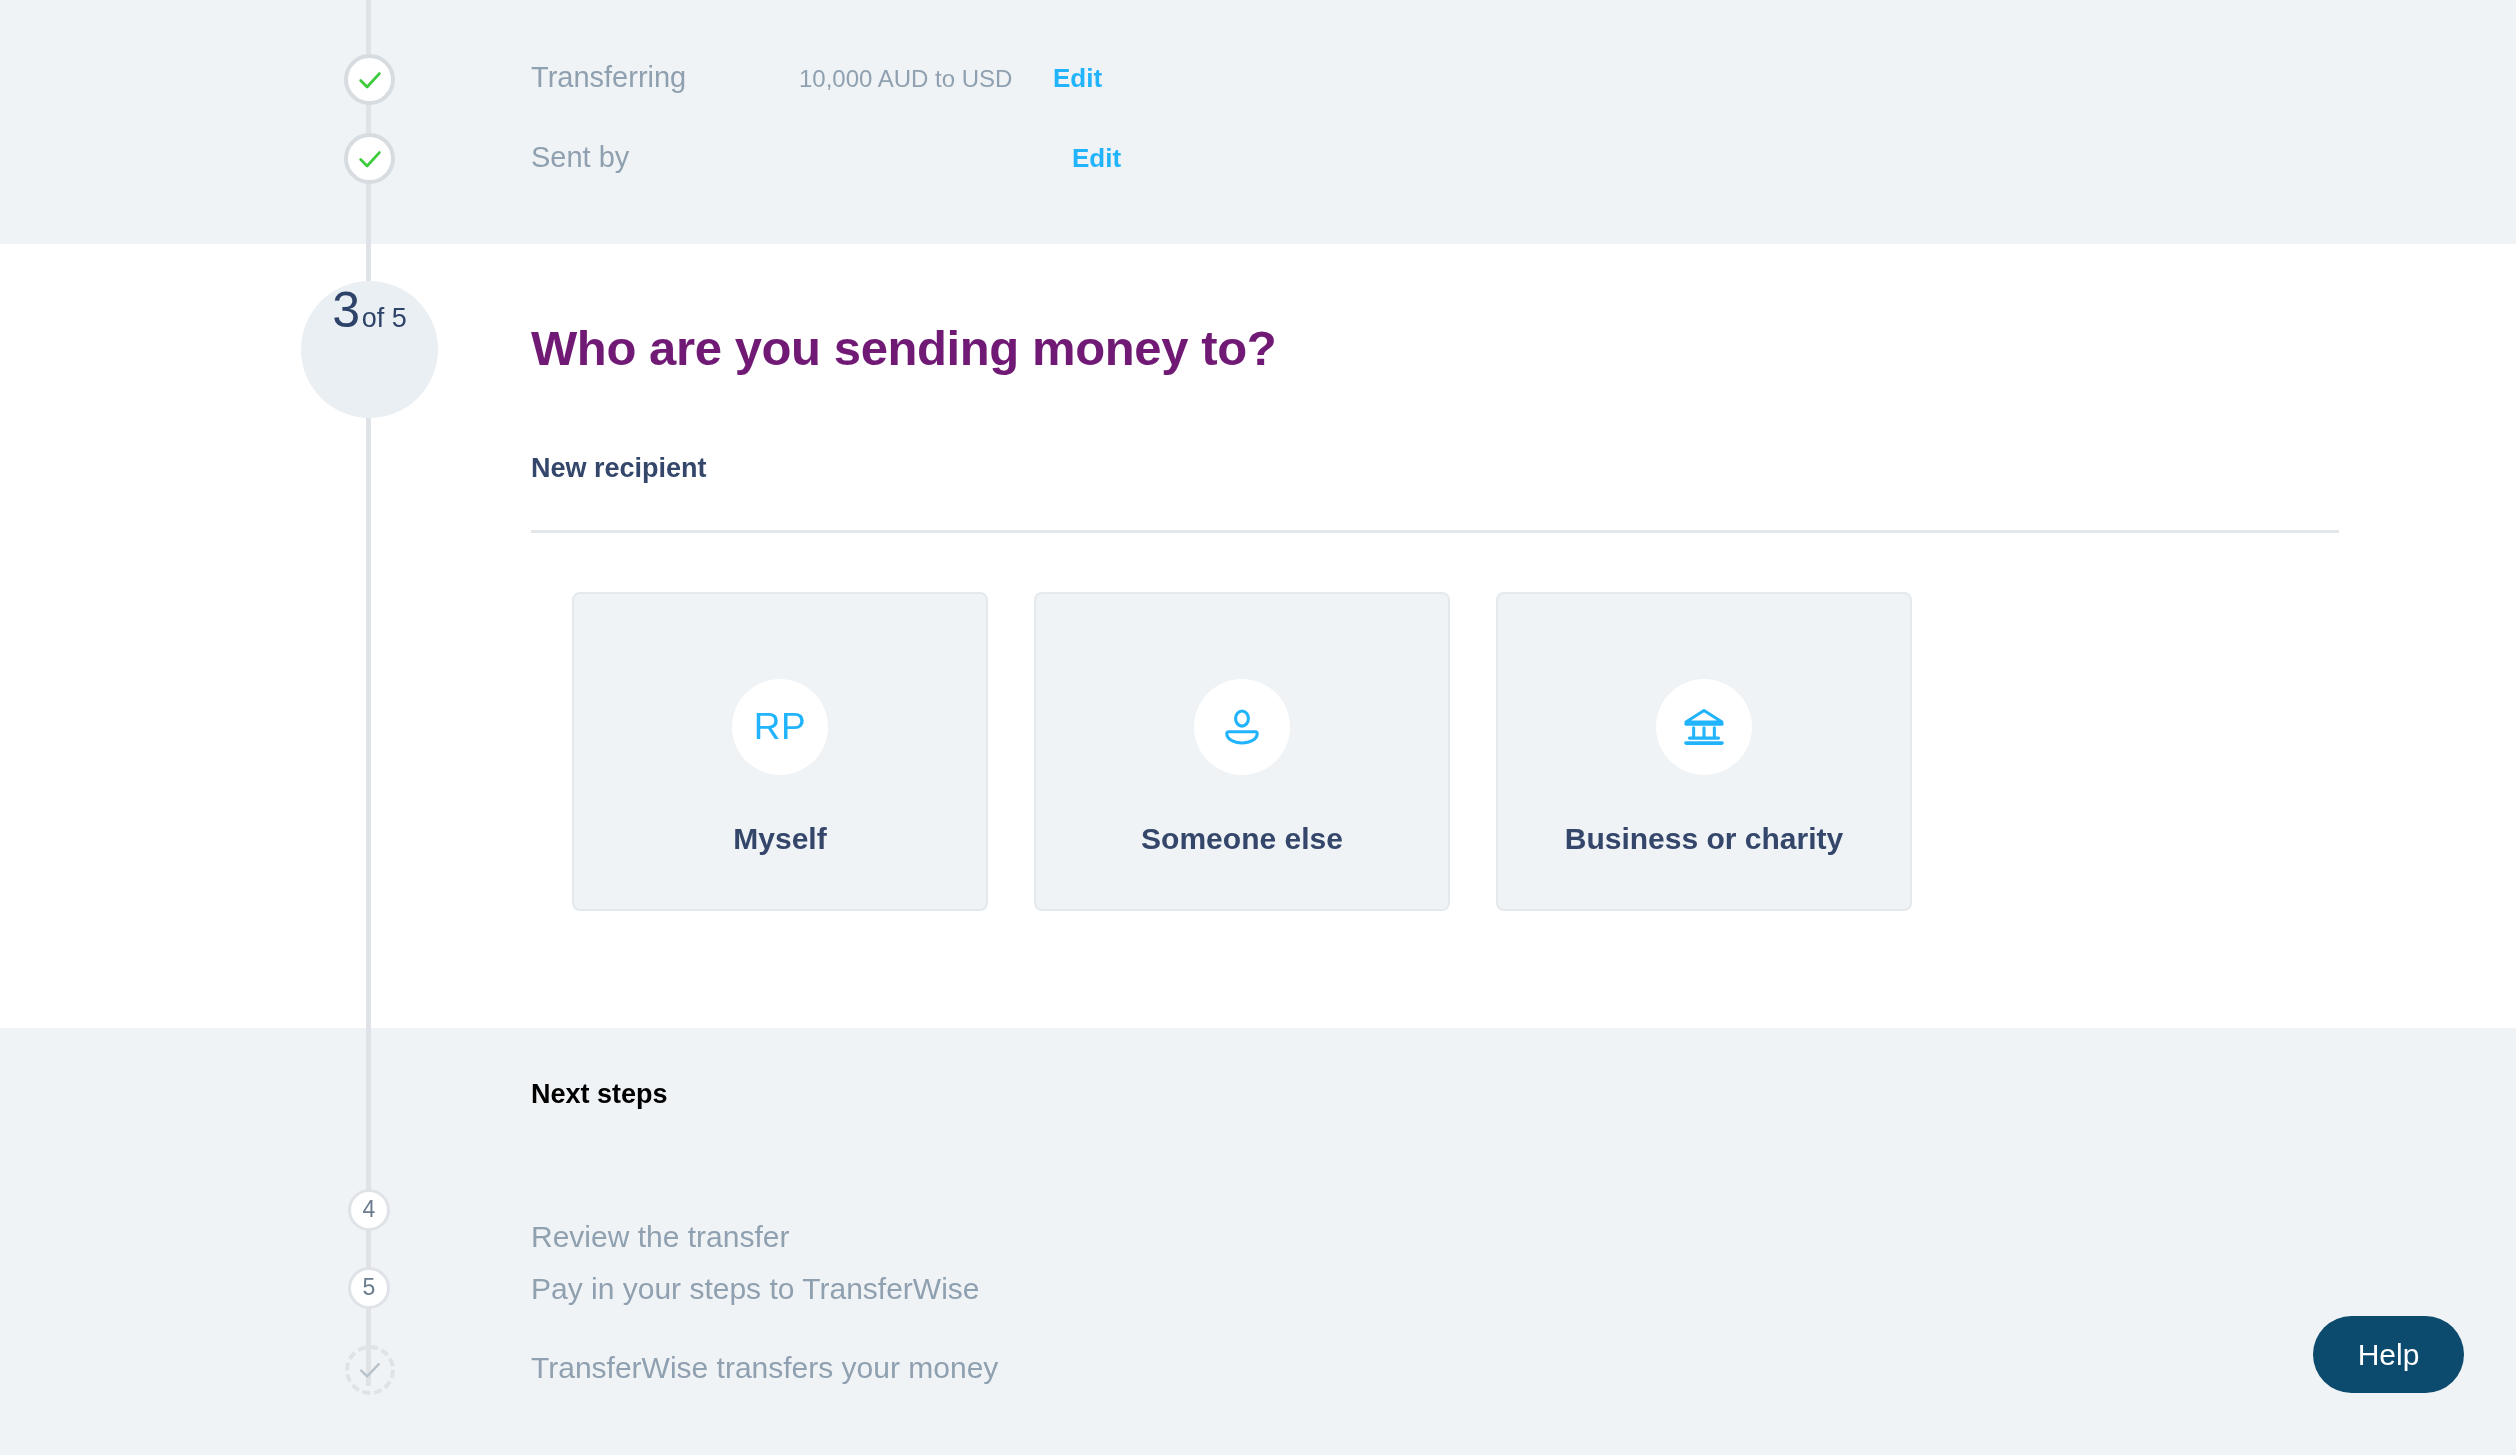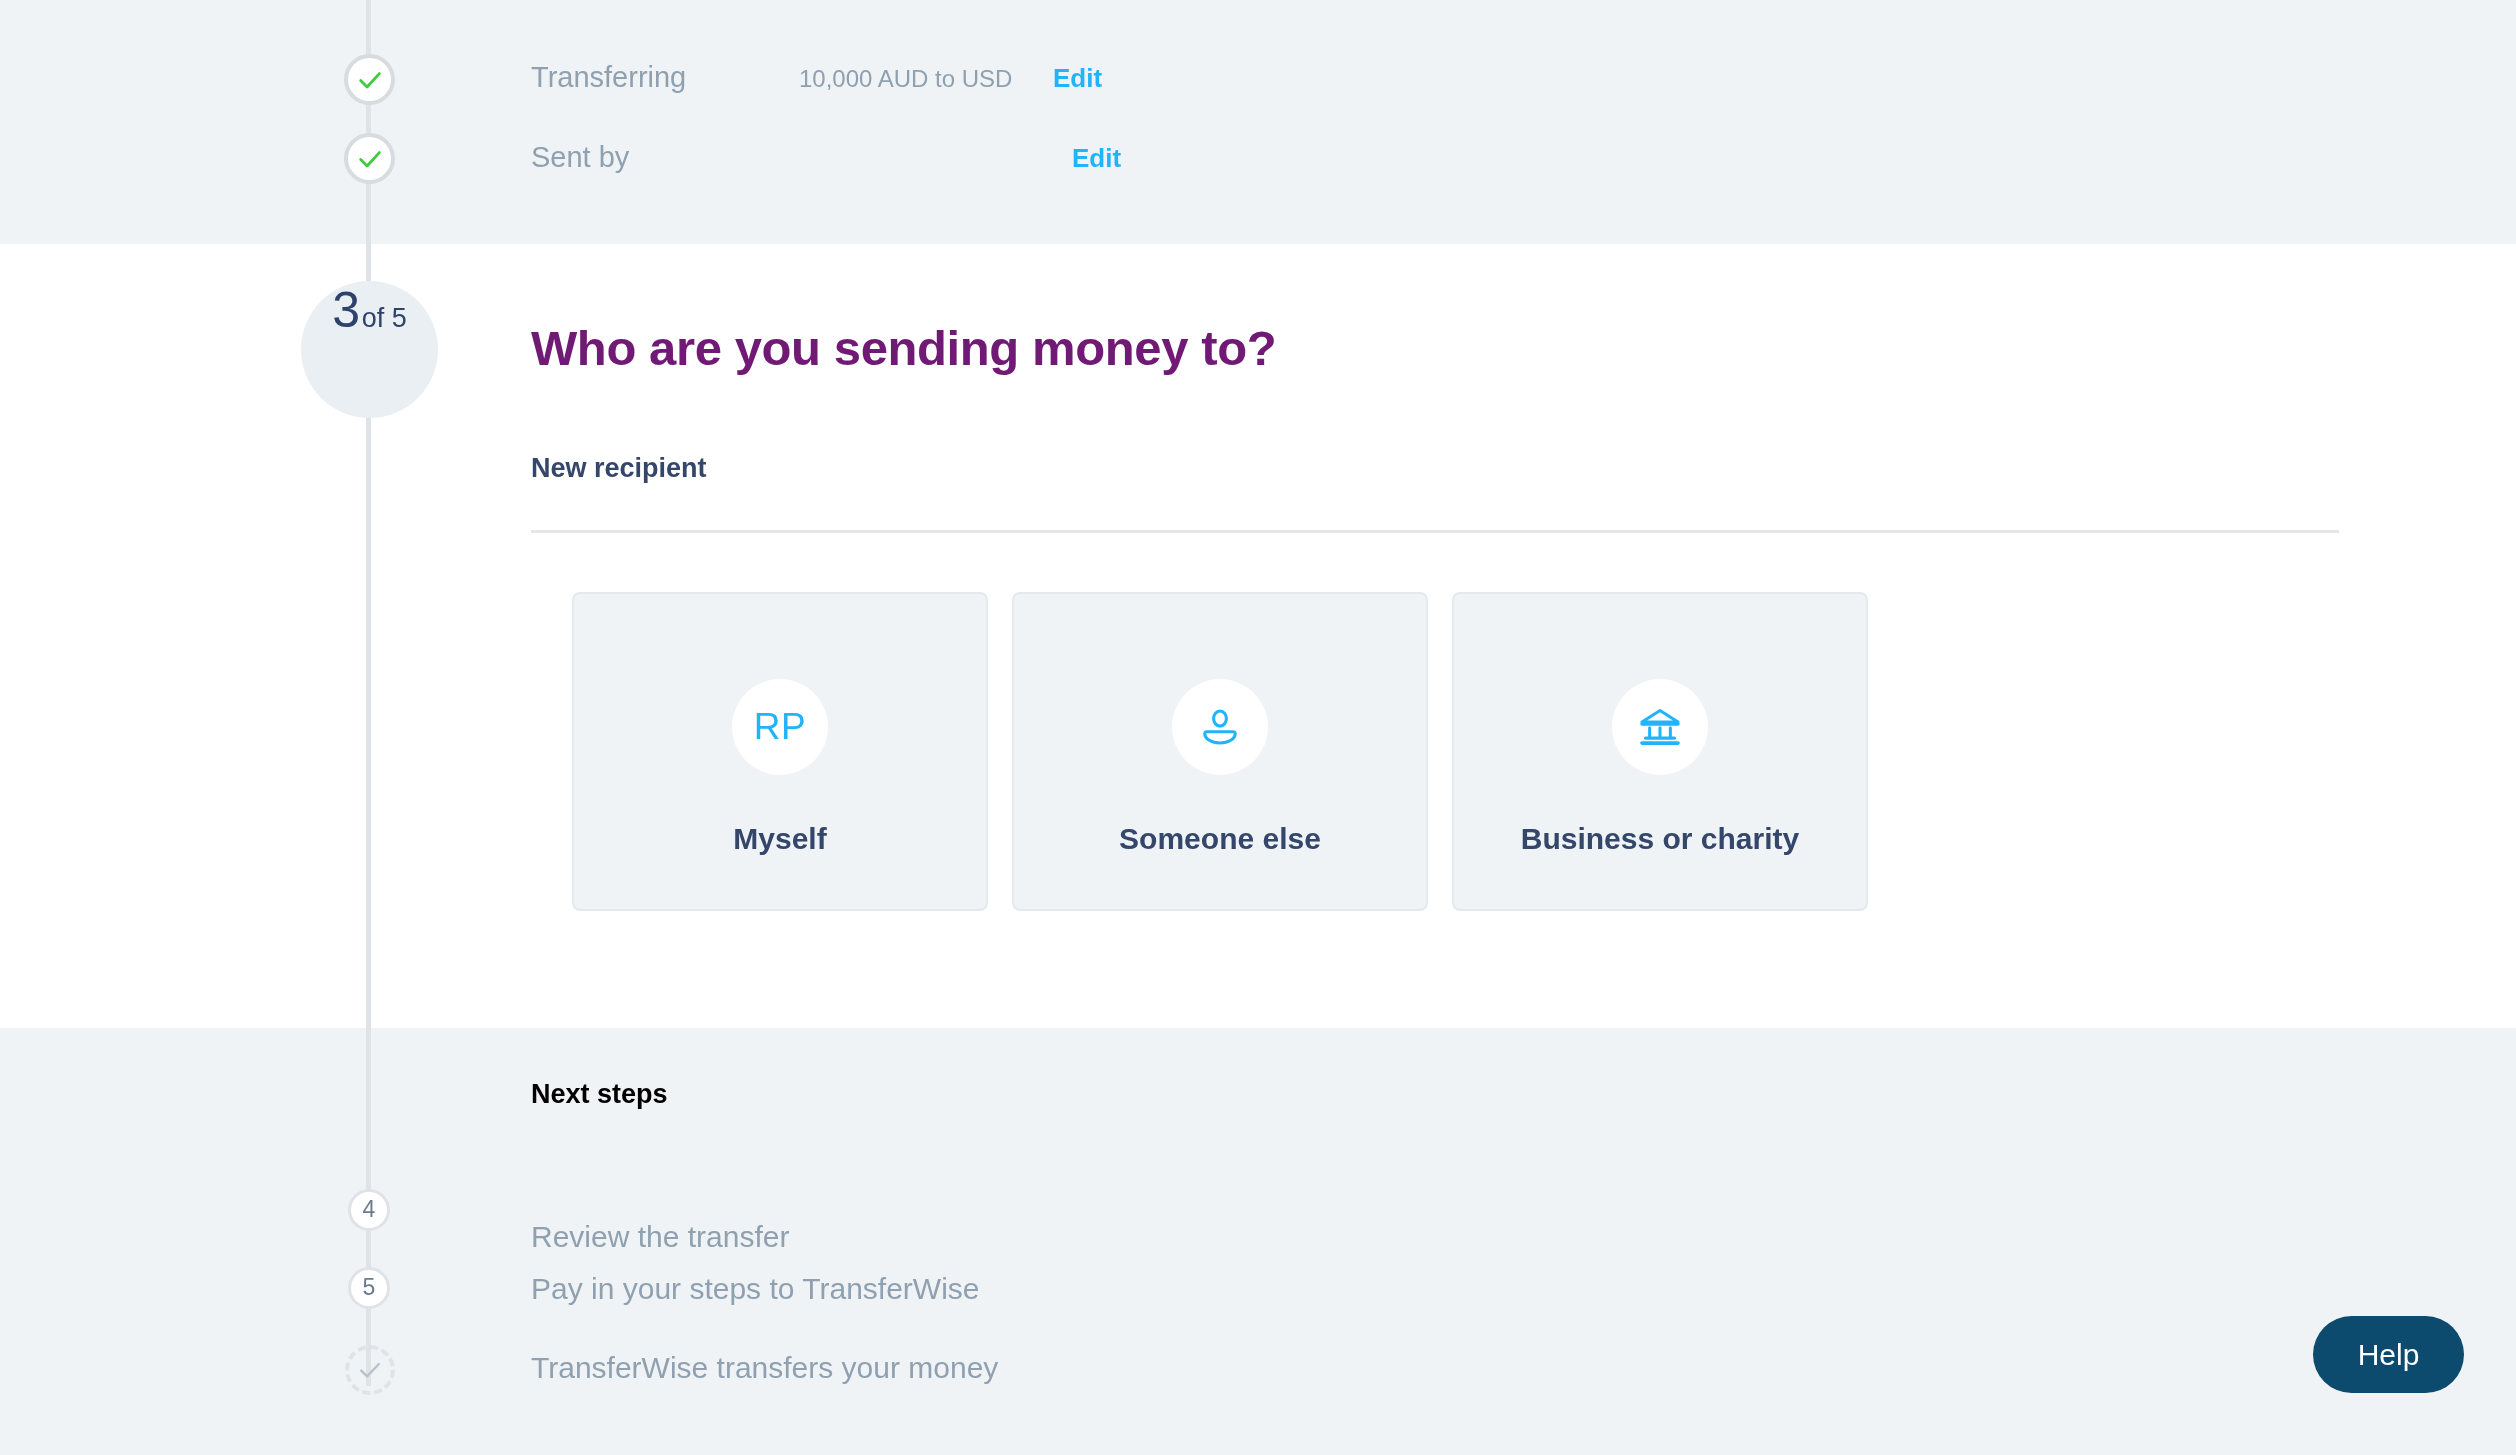--- a/index.html
+++ b/index.html
@@ -144,21 +144,21 @@
     left: 531px; top: 530px;
     width: 1808px; height: 3px;
     background: #e3e7ea;
   }
 
   
   .cards {
     position: absolute;
     left: 531px; top: 592px;
     display: flex;
-    gap: 24px;
+    gap: 46px;
     padding-left: 41px;
   }
   .card {
     width: 416px;
     height: 319px;
     background: #eff3f6;
     border: 2px solid #e4e9ed;
     border-radius: 8px;
     display: flex;
     flex-direction: column;

